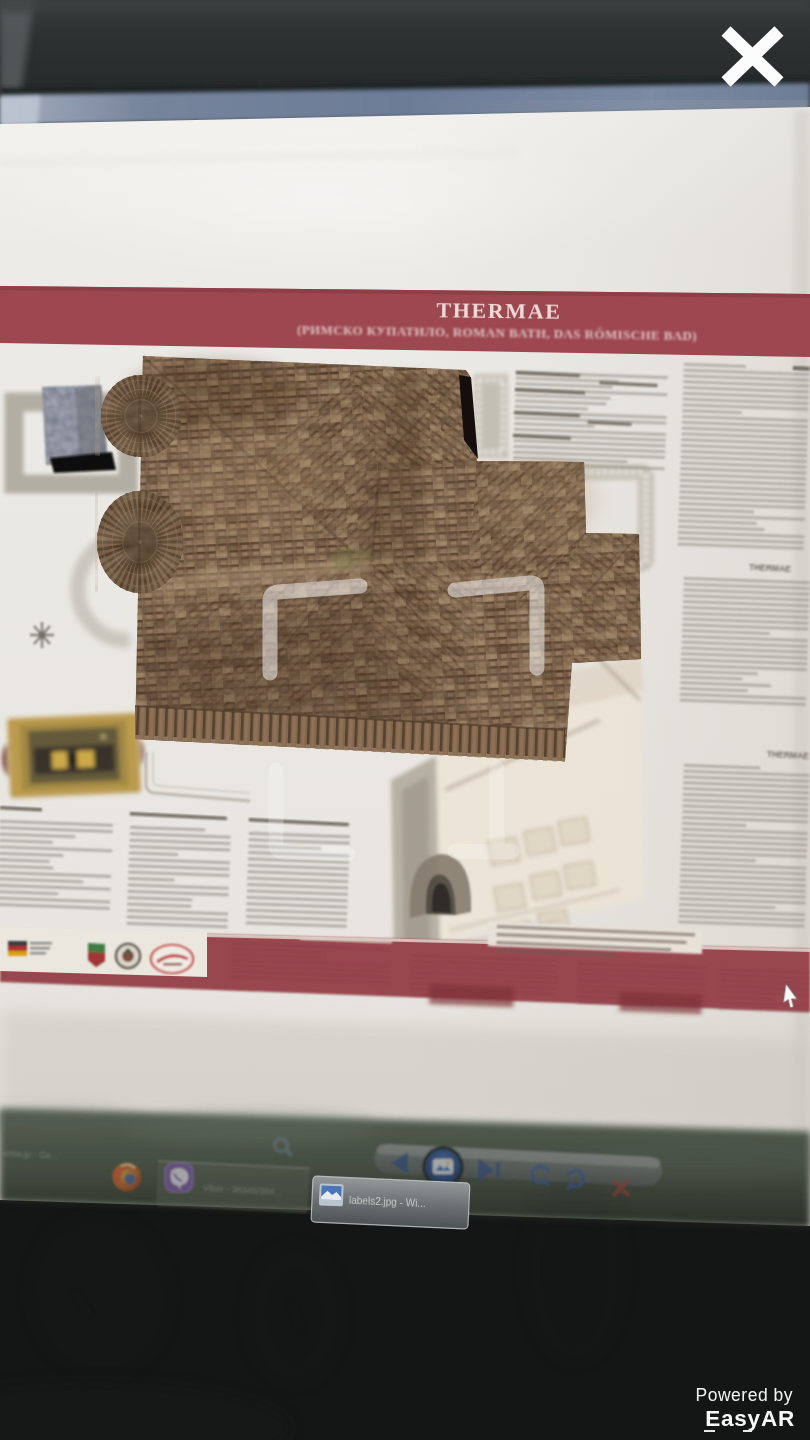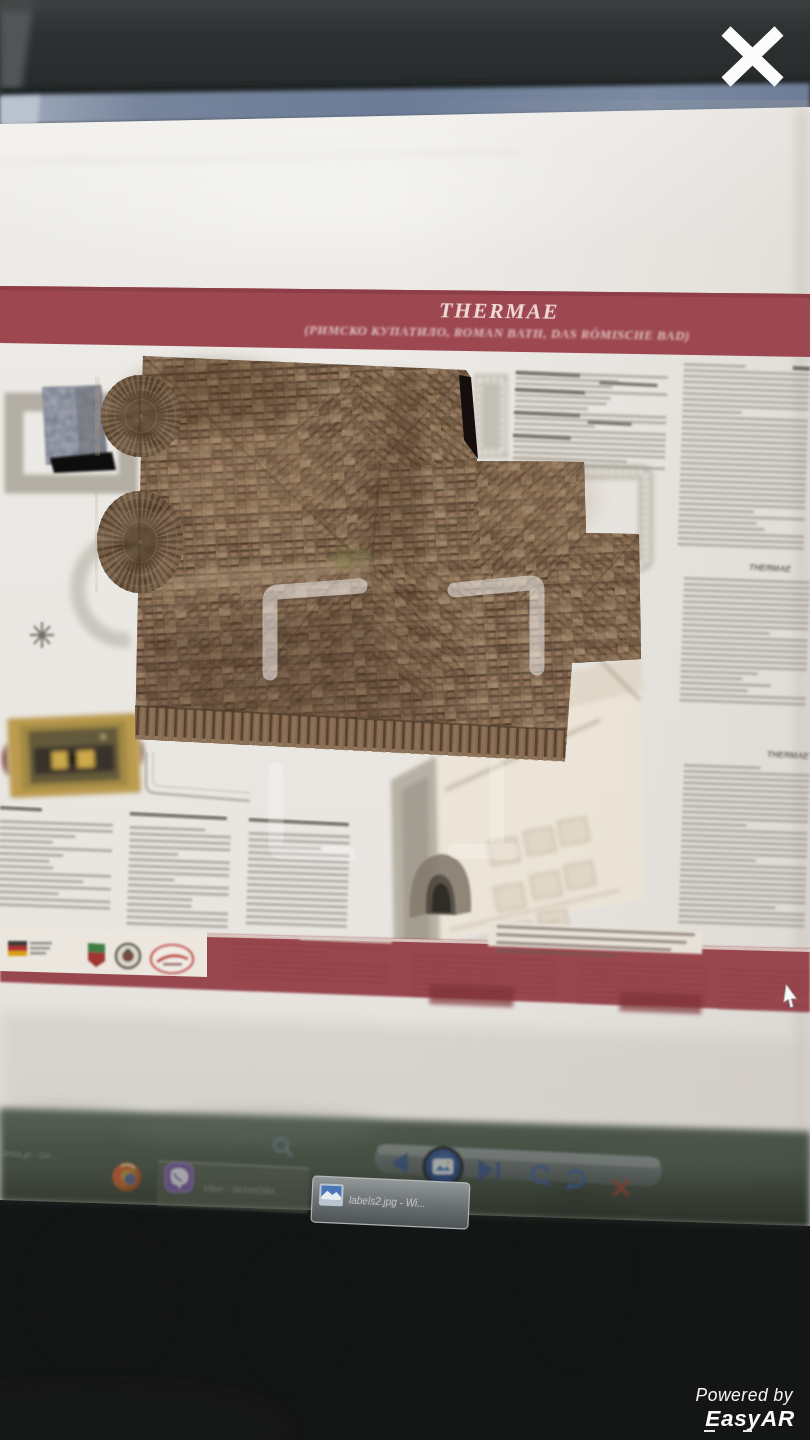--- a/index.html
+++ b/index.html
@@ -1,15 +1,15 @@
 <!DOCTYPE html>
 <html><head><meta charset="utf-8">
 <style>
 html,body{margin:0;padding:0;background:#0e100f;}
-#stage{position:relative;width:810px;height:1440px;overflow:hidden;font-family:"Liberation Sans",sans-serif;font-style:italic;}
+#stage{position:relative;width:810px;height:1440px;overflow:hidden;font-family:"Liberation Sans",sans-serif;}
 text{font-family:"Liberation Sans",sans-serif;}
 .serif{font-family:"Liberation Serif",serif;}
 </style></head><body>
 <div id="stage">
 <svg width="810" height="1440" viewBox="0 0 810 1440">
 <defs>
 <filter id="b1" x="-20%" y="-20%" width="140%" height="140%">
           <feGaussianBlur stdDeviation="1.1"></feGaussianBlur>
         </filter>
 <filter id="b2" x="-30%" y="-30%" width="160%" height="160%">

